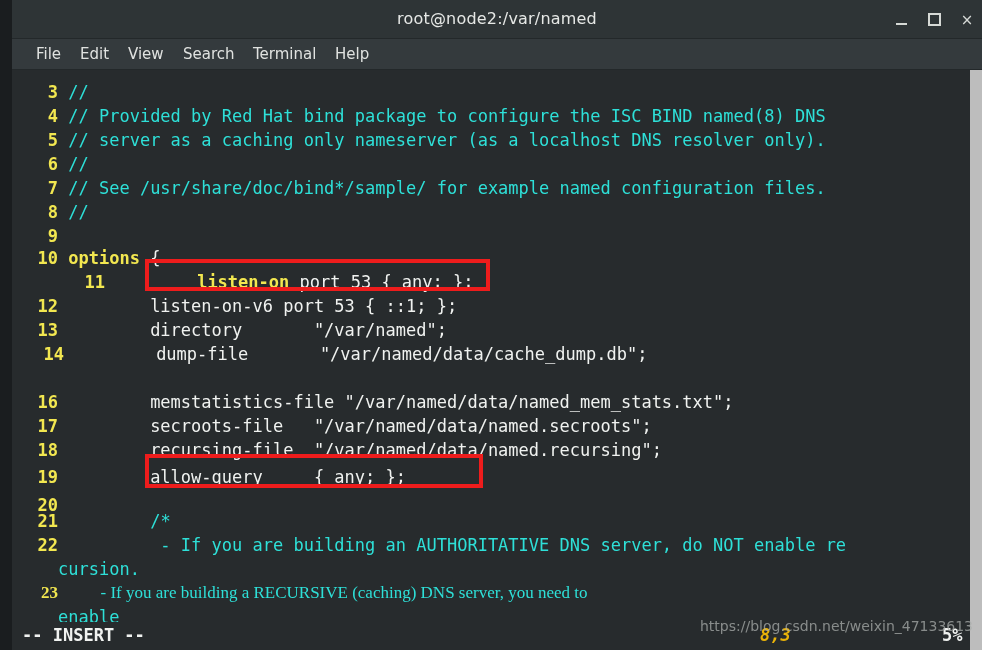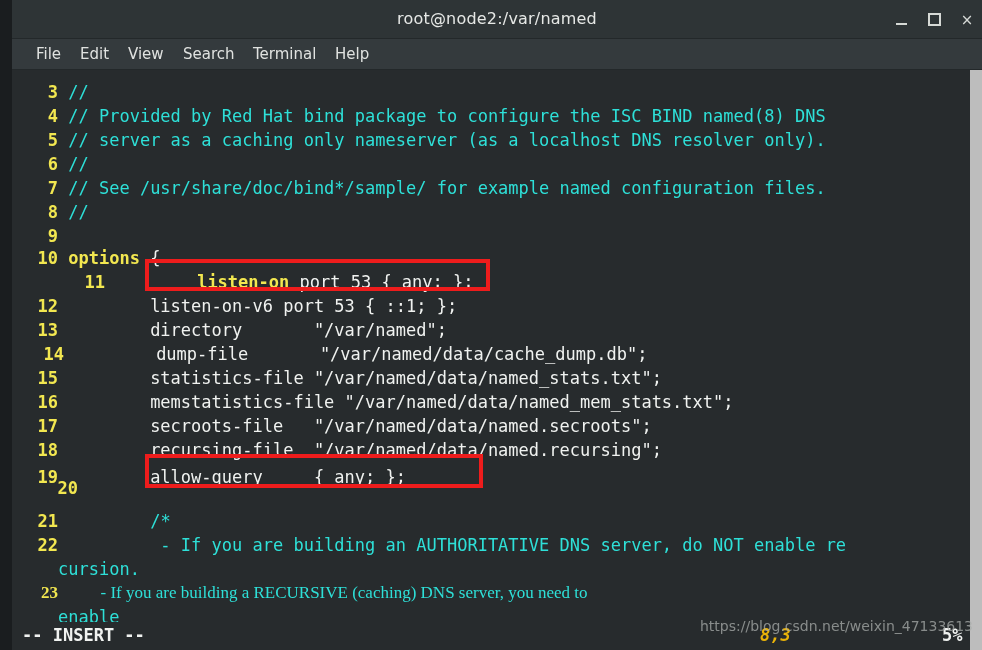--- a/index.html
+++ b/index.html
@@ -227,26 +227,25 @@
       <div class="line" style="top: 58px;"><span class="lnum">5</span><span> </span><span class="cmt">// server as a caching only nameserver (as a localhost DNS resolver only).</span></div>
       <div class="line" style="top: 82px;"><span class="lnum">6</span><span> </span><span class="cmt">//</span></div>
       <div class="line" style="top: 106px;"><span class="lnum">7</span><span> </span><span class="cmt">// See /usr/share/doc/bind*/sample/ for example named configuration files.</span></div>
       <div class="line" style="top: 130px;"><span class="lnum">8</span><span> </span><span class="cmt">//</span></div>
       <div class="line" style="top: 154px;"><span class="lnum">9</span><span> </span><span class="ltext"></span></div>
       <div class="line" style="top: 176px;"><span class="lnum">10</span><span> </span><span class="kw">options</span><span class="ltext"> {</span></div>
       <div class="line" style="top: 200px; margin-left: 47px;"><span class="lnum">11</span><span> </span><span class="ltext">        </span><span class="kw">listen-on</span><span class="ltext"> port 53 { any; };</span></div>
       <div class="line" style="top: 224px;"><span class="lnum">12</span><span> </span><span class="ltext">        listen-on-v6 port 53 { ::1; };</span></div>
       <div class="line" style="top: 248px;"><span class="lnum">13</span><span> </span><span class="ltext">        directory       "/var/named";</span></div>
       <div class="line" style="top: 272px; padding-left: 6px;"><span class="lnum">14</span><span> </span><span class="ltext">        dump-file       "/var/named/data/cache_dump.db";</span></div>
-      <div class="line" style="top: 296px;"><span class="lnum">15</span><span> </span><span class="ltext">        statistics-file "/var/named/data/named_stats.txt";</span></div>
       <div class="line" style="top: 320px;"><span class="lnum">16</span><span> </span><span class="ltext">        memstatistics-file "/var/named/data/named_mem_stats.txt";</span></div>
       <div class="line" style="top: 344px;"><span class="lnum">17</span><span> </span><span class="ltext">        secroots-file   "/var/named/data/named.secroots";</span></div>
       <div class="line" style="top: 368px;"><span class="lnum">18</span><span> </span><span class="ltext">        recursing-file  "/var/named/data/named.recursing";</span></div>
       <div class="line" style="top: 395px;"><span class="lnum">19</span><span> </span><span class="ltext">        allow-query     { any; };</span></div>
-      <div class="line" style="top: 406px; padding-left: 20px;"><span class="lnum">20</span><span> </span><span class="ltext"></span></div>
+      <div class="line" style="top: 423px;"><span class="lnum">20</span><span> </span><span class="ltext"></span></div>
       <div class="line" style="top: 439px;"><span class="lnum">21</span><span> </span><span class="ltext">        </span><span class="cmt">/*</span></div>
       <div class="line" style="top: 463px;"><span class="lnum">22</span><span> </span><span class="cmt">         - If you are building an AUTHORITATIVE DNS server, do NOT enable re</span></div>
       <div class="line" style="top: 511px; font-family: Liberation Serif, serif;"><span class="lnum">23</span><span> </span><span class="cmt">         - If you are building a RECURSIVE (caching) DNS server, you need to</span></div>
       <div class="wrapline" style="top: 487px;"><span class="wrapindent"></span><span>cursion.</span></div>
       <div class="wrapline" style="top: 535px;"><span class="wrapindent"></span><span>enable</span></div>
     </div>
 
   <div id="annotations">
       <div class="redbox" style="left: 145px; top: 259px; width: 345px; height: 32px; border-color: rgb(238, 28, 28);"></div>
       <div class="redbox" style="left: 145px; top: 454px; width: 338px; height: 34px; border-color: rgb(238, 28, 28);"></div>

